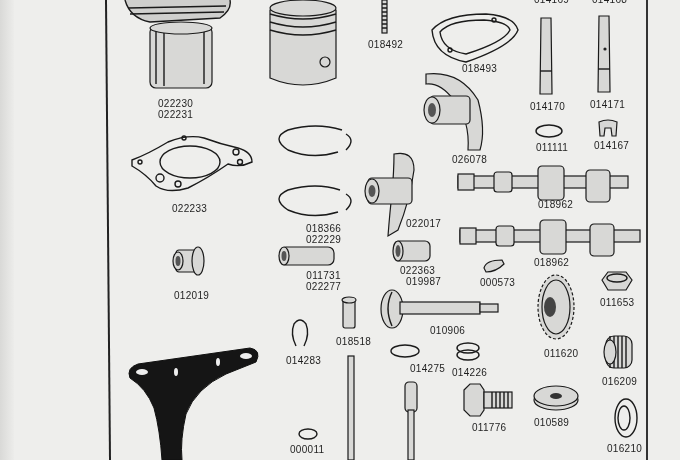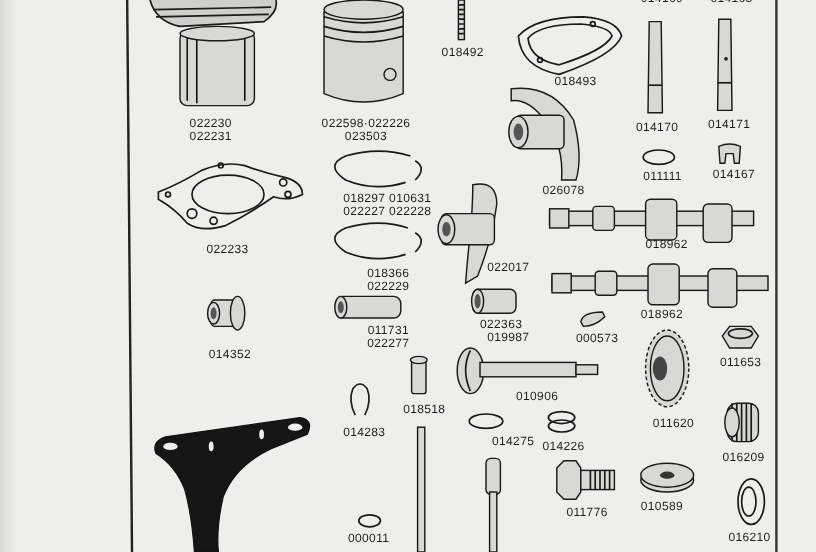--- a/index.html
+++ b/index.html
@@ -36,24 +36,20 @@
     <div>022230</div>
     <div>022231</div>
   </div>
 
   <svg class="part" style="left:268px;top:0" width="70" height="92">
     <path d="M2 10 L2 78 Q35 92 68 78 L68 10 Z" class="inkf" fill="#dedcda"></path>
     <path d="M2 14 Q35 24 68 14 M2 22 Q35 32 68 22 M2 30 Q35 40 68 30" class="ink" stroke-width="1"></path>
     <ellipse cx="35" cy="8" rx="33" ry="8" class="inkf" fill="#ebebe9"></ellipse>
     <circle cx="57" cy="62" r="5" class="inkf" fill="#777"></circle>
   </svg>
-  <div class="lbl" style="left:268px;top:98px;">
-    <div>022598·022226</div>
-    <div>023503</div>
-  </div>
 
   <svg class="part" style="left:380px;top:0" width="10" height="35">
     <rect x="2" y="0" width="5" height="33" class="inkf" fill="#999"></rect>
     <path d="M2 4h5M2 8h5M2 12h5M2 16h5M2 20h5M2 24h5M2 28h5" class="ink" stroke-width="0.7"></path>
   </svg>
   <div class="lbl" style="left:368px;top:39px;">018492</div>
 
   <div class="lbl" style="left:534px;top:-6px;">014169</div>
   <div class="lbl" style="left:592px;top:-6px;">014168</div>
 
@@ -86,24 +82,20 @@
       <circle cx="50" cy="50" r="3" class="ink"></circle>
     <circle cx="12" cy="28" r="2" class="ink"></circle>
       <circle cx="56" cy="4" r="2" class="ink"></circle>
   </svg>
   <div class="lbl" style="left:172px;top:203px;">022233</div>
 
   <svg class="part" style="left:276px;top:124px" width="82" height="36">
     <path d="M66 6 Q40 -2 12 6 Q-6 14 12 26 Q36 36 62 28" class="ink" stroke-width="3"></path>
     <path d="M70 10 Q80 16 70 26" class="ink" stroke-width="3"></path>
   </svg>
-  <div class="lbl" style="left:286px;top:160px;">
-    <div>018297 010631</div>
-    <div>022227 022228</div>
-  </div>
 
   <svg class="part" style="left:420px;top:70px" width="72" height="84">
     <path d="M6 4 Q40 0 58 30 Q66 60 60 80 L48 80 Q50 50 34 30 Q20 12 6 14 Z" class="inkf" fill="#c7c7c5"></path>
     <rect x="10" y="26" width="40" height="28" rx="4" class="inkf" fill="#dadad8"></rect>
     <ellipse cx="12" cy="40" rx="8" ry="13" class="inkf" fill="#f0f0ee"></ellipse>
     <ellipse cx="12" cy="40" rx="4" ry="7" fill="#555"></ellipse>
   </svg>
   <div class="lbl" style="left:452px;top:154px;">026078</div>
 
   <svg class="part" style="left:534px;top:123px" width="30" height="16">
@@ -140,21 +132,21 @@
     <rect x="132" y="6" width="24" height="32" rx="4" class="inkf"></rect>
   </svg>
   <div class="lbl" style="left:538px;top:199px;">018962</div>
 
   <svg class="part" style="left:170px;top:244px" width="36" height="34">
     <rect x="6" y="6" width="22" height="22" rx="3" class="inkf"></rect>
     <ellipse cx="28" cy="17" rx="6" ry="14" class="inkf" fill="#cfcfcd"></ellipse>
     <ellipse cx="8" cy="17" rx="5" ry="9" class="inkf" fill="#f0f0ee"></ellipse>
     <ellipse cx="8" cy="17" rx="2.5" ry="5" fill="#555"></ellipse>
   </svg>
-  <div class="lbl" style="left:174px;top:290px;">014352</div>
+  <div class="lbl" style="left:174px;top:290px;">012019</div>
 
   <svg class="part" style="left:276px;top:244px" width="62" height="24">
     <rect x="4" y="3" width="54" height="18" rx="6" class="inkf" fill="#cfcfcd"></rect>
     <ellipse cx="8" cy="12" rx="5" ry="9" class="inkf" fill="#f0f0ee"></ellipse>
     <ellipse cx="8" cy="12" rx="2.5" ry="5" fill="#555"></ellipse>
   </svg>
   <div class="lbl" style="left:306px;top:270px;">
     <div>011731</div>
     <div>022277</div>
   </div>

